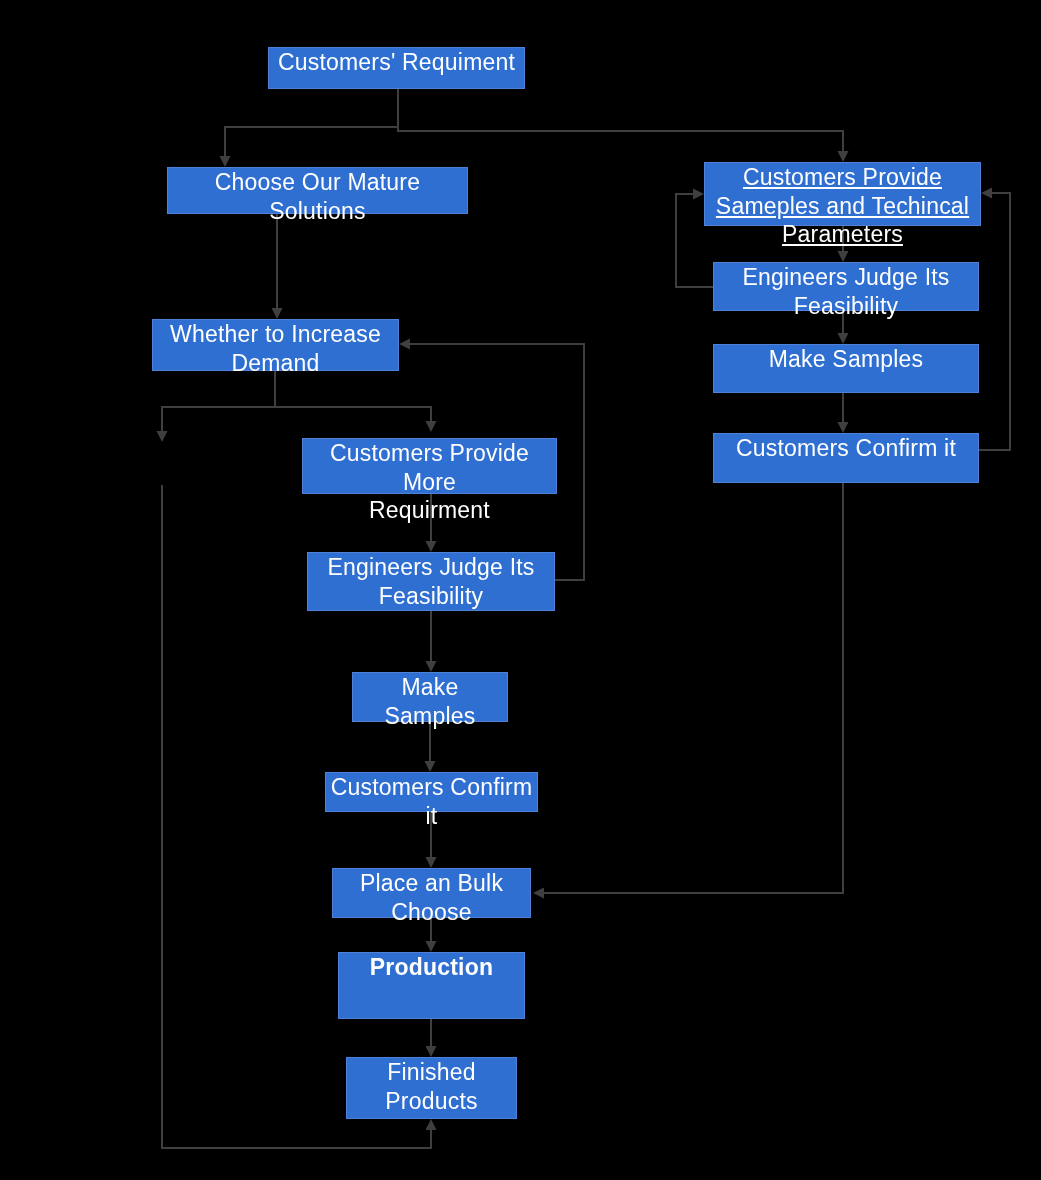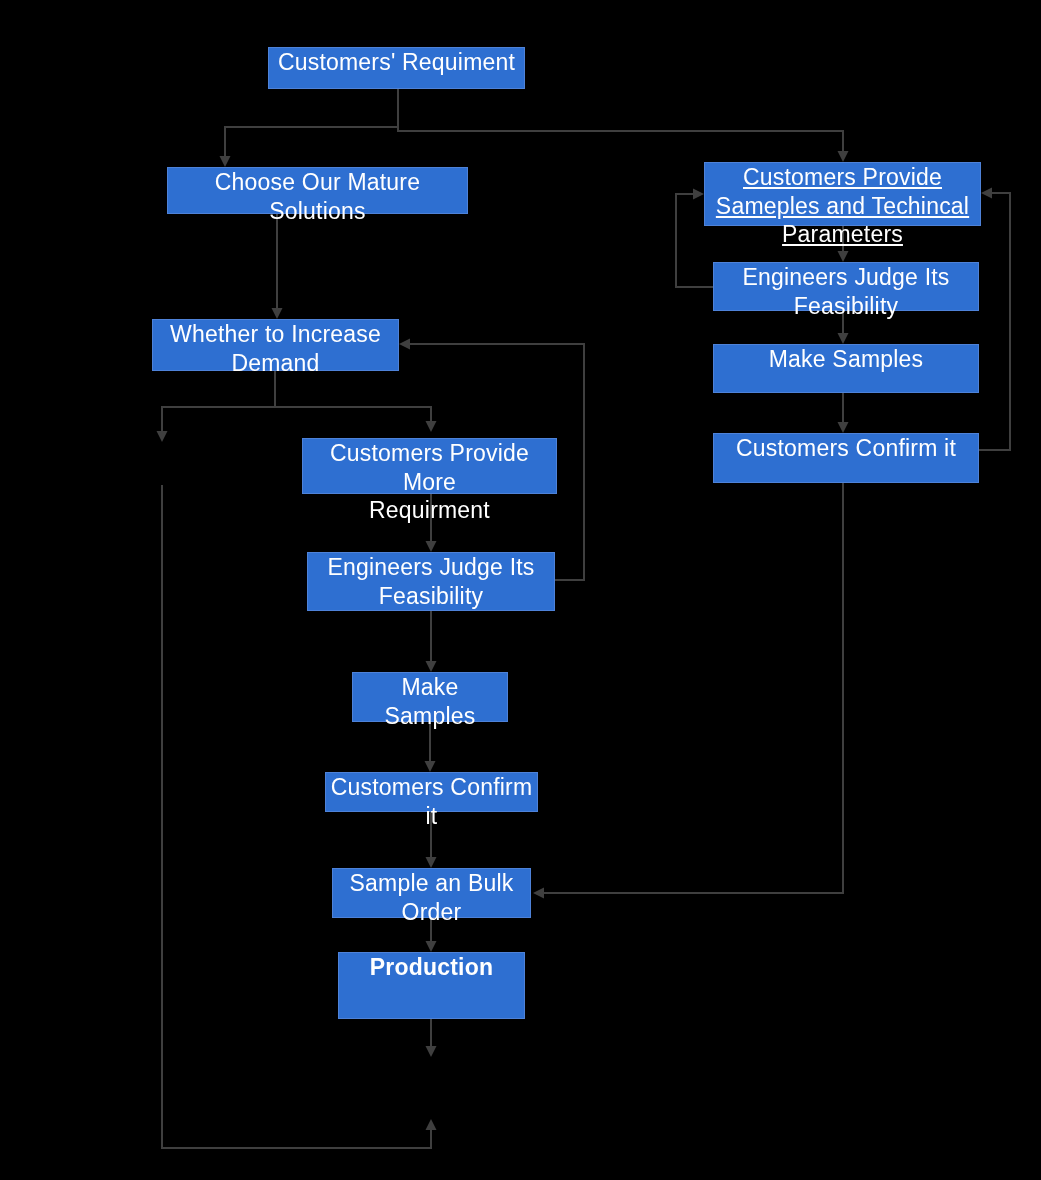--- a/index.html
+++ b/index.html
@@ -136,24 +136,28 @@
     <span>Engineers Judge Its
 Feasibility</span>
   </div>
   <div class="node" style="left:352px; top:672px; width:156px; height:50px;">
     <span>Make Samples</span>
   </div>
   <div class="node" style="left:325px; top:772px; width:213px; height:40px;">
     <span>Customers Confirm it</span>
   </div>
   <div class="node" style="left:332px; top:868px; width:199px; height:50px;">
-    <span>Sample an Bulk Order</span>
+    <span>Place an Bulk Choose</span>
   </div>
   <div class="node" style="left:338px; top:952px; width:187px; height:67px;font-weight:bold;">
     <span>Production</span>
+  </div>
+  <div class="node" style="left:346px; top:1057px; width:171px; height:62px;">
+    <span>Finished
+Products</span>
   </div>
   <div class="node" style="left:704px; top:162px; width:277px; height:64px;text-decoration:underline;">
     <span>Customers Provide
 Sameples and Techincal
 Parameters</span>
   </div>
   <div class="node" style="left:713px; top:262px; width:266px; height:49px;">
     <span>Engineers Judge Its
 Feasibility</span>
   </div>

